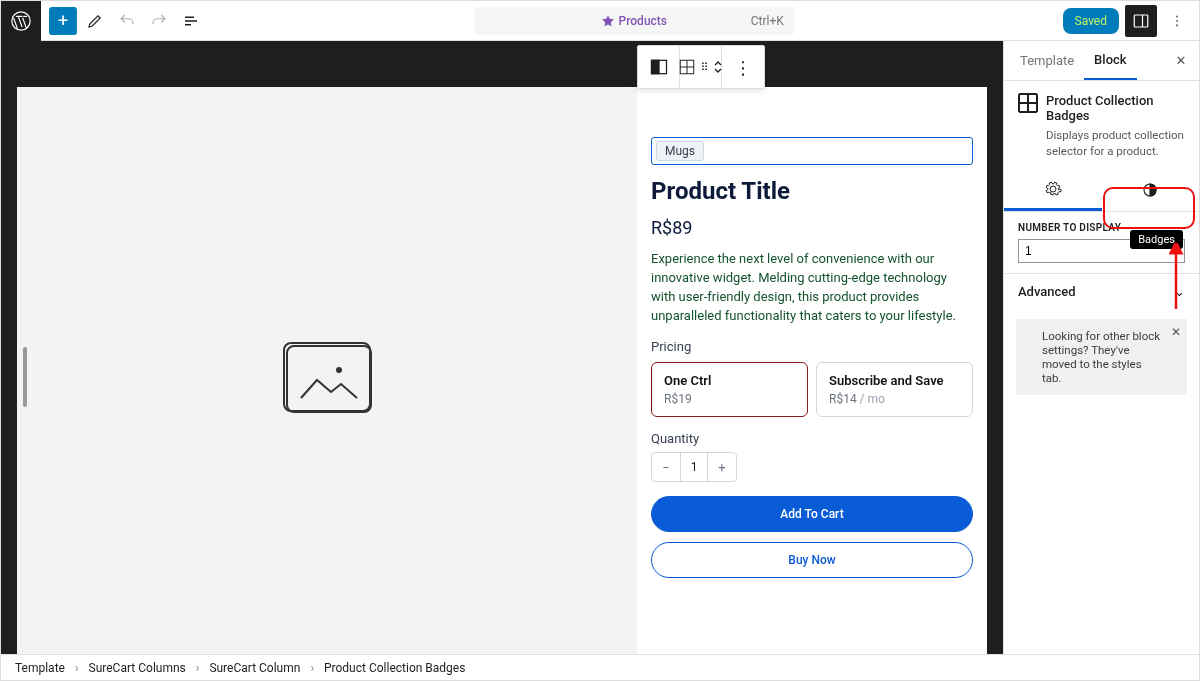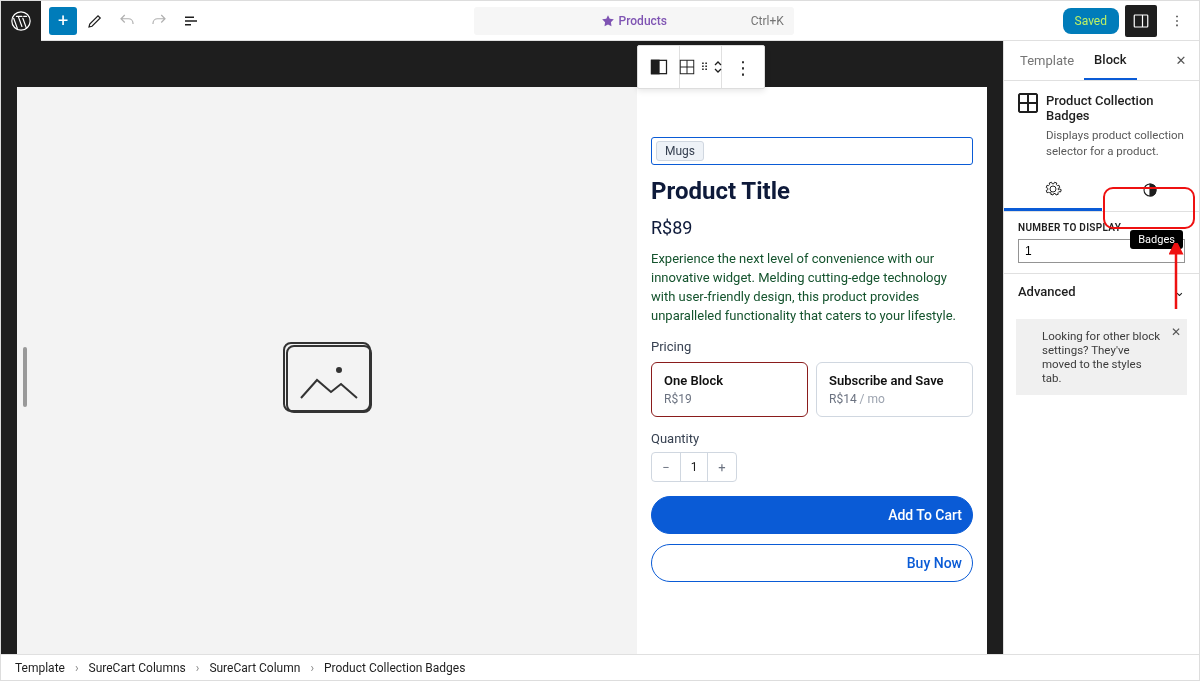--- a/index.html
+++ b/index.html
@@ -50,21 +50,21 @@
 .pricing-row { display:flex; gap:8px; margin-bottom:14px; }
 .price-card { flex:1; border:1px solid #d0d7e0; border-radius:6px; padding:10px 12px; }
 .price-card.selected { border:1.5px solid #8a1c1c; }
 .pc-title { font-weight:600; font-size:13px; color:#111; margin-bottom:4px;}
 .pc-sub { font-size:12px; color:#6b7280; }
 .pc-sub .unit{ color:#9ca3af;}
 .qty-label { font-size:13px; color:#374151; margin-bottom:6px;}
 .qty-row { display:flex; border:1px solid #d0d7e0; border-radius:4px; width: fit-content; margin-bottom:14px;}
 .qty-btn { width:28px; height:28px; display:flex; align-items:center; justify-content:center; color:#6b7280;}
 .qty-val { width:28px; height:28px; display:flex; align-items:center; justify-content:center; border-left:1px solid #d0d7e0; border-right:1px solid #d0d7e0; font-size:12px;}
-.cta { display:block; width:100%; text-align:right; padding:10px; border-radius:22px; font-size:14px; font-weight:500; margin-bottom:10px; border:1.5px solid #0a5bd6;}
+.cta { display:block; width:100%; text-align:center; padding:10px; border-radius:22px; font-size:12px; font-weight:500; margin-bottom:10px; border:1.5px solid #0a5bd6;}
 .cta.primary { background:#0a5bd6; color:#fff;}
 .cta.secondary { background:#fff; color:#0a5bd6;}
 
 
 .sidebar { width: 196px; border-left: 1px solid #e0e0e0; background:#fff; display:flex; flex-direction:column; position:relative;}
 .sb-tabs { display:flex; height:40px; border-bottom:1px solid #e0e0e0; align-items:center; padding:0 6px;}
 .sb-tab { padding:0 10px; height:100%; display:flex; align-items:center; font-size:13px; color:#757575;}
 .sb-tab.active { color:#1e1e1e; font-weight:500; border-bottom:2px solid #0a5bd6;}
 .sb-close { margin-left:auto; width:24px; height:24px; display:flex; align-items:center; justify-content:center; color:#555;}
 .sb-block-header { padding:12px 14px 10px; }
@@ -193,21 +193,21 @@
 
           <div class="badge-row">
             <span class="badge">Mugs</span>
           </div>
           <div class="product-title">Product Title</div>
           <div class="price">R$89</div>
           <div class="desc">Experience the next level of convenience with our innovative widget. Melding cutting-edge technology with user-friendly design, this product provides unparalleled functionality that caters to your lifestyle.</div>
           <div class="pricing-label">Pricing</div>
           <div class="pricing-row">
             <div class="price-card selected">
-              <div class="pc-title">One Block</div>
+              <div class="pc-title">One Ctrl</div>
               <div class="pc-sub"><span>R$19</span></div>
             </div>
             <div class="price-card">
               <div class="pc-title">Subscribe and Save</div>
               <div class="pc-sub"><span>R$14</span><span class="unit"> / mo</span></div>
             </div>
           </div>
           <div class="qty-label">Quantity</div>
           <div class="qty-row">
             <div class="qty-btn">−</div>

